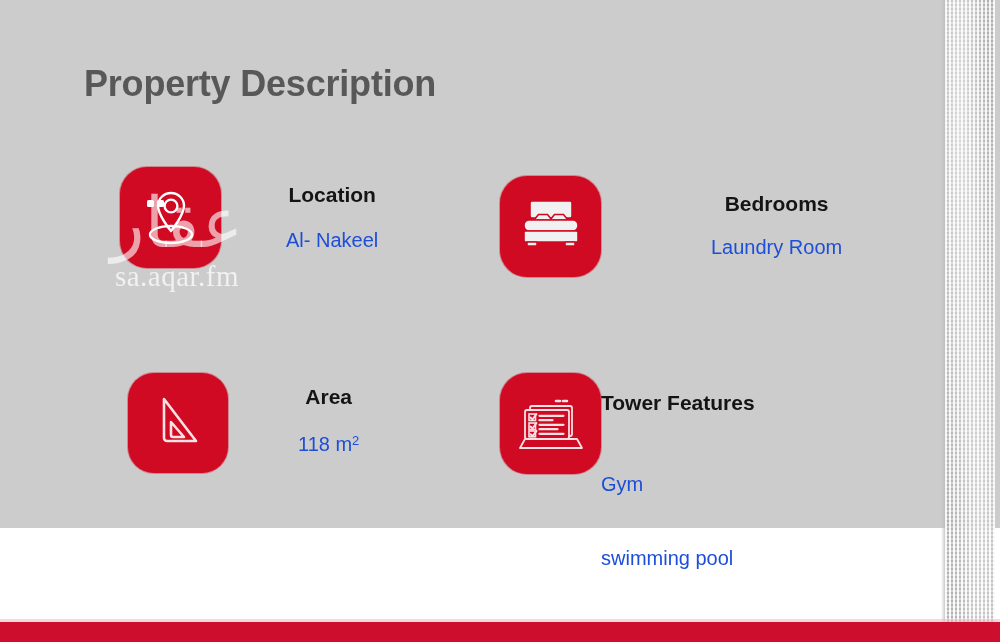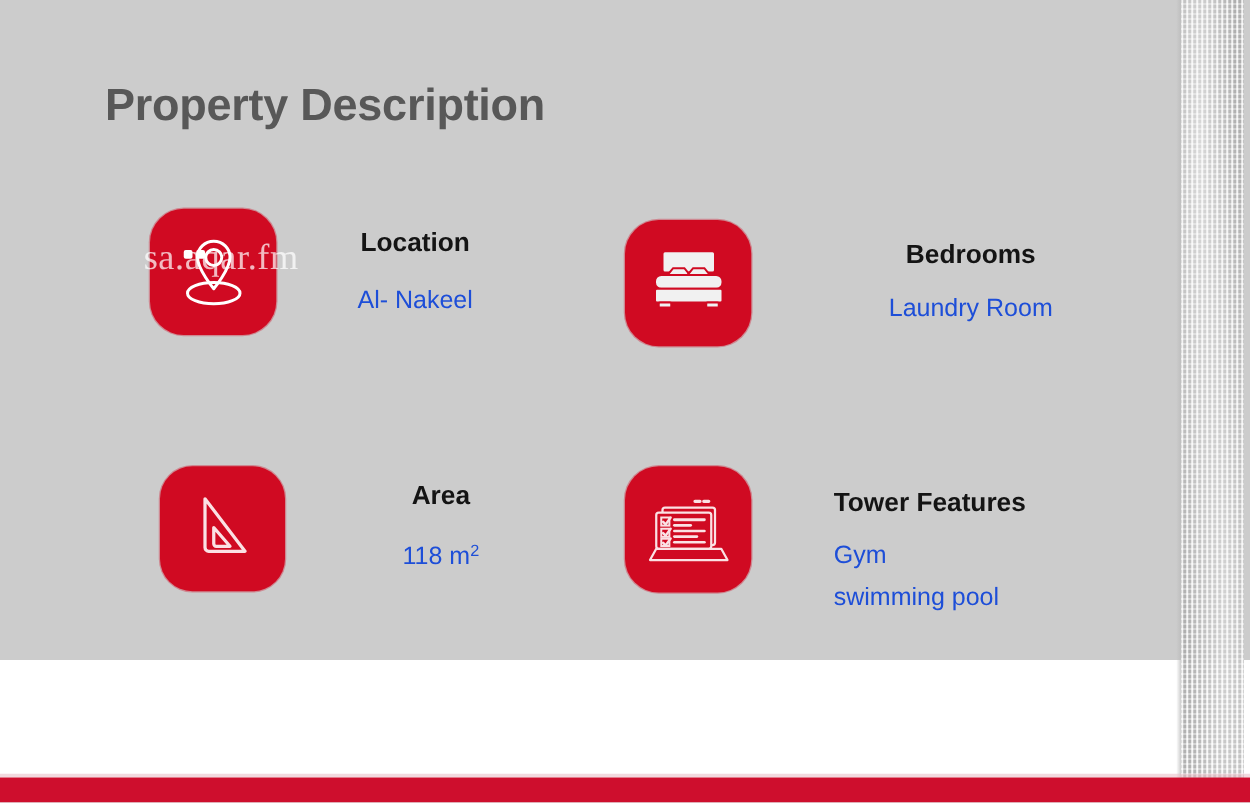--- a/index.html
+++ b/index.html
@@ -60,21 +60,21 @@
   }
 
   
   .feature {
     position:absolute;
     display:flex;
     align-items:flex-start;
   }
   #feature-location  { left:120px; top:167px; }
   #feature-bedrooms  { left:500px; top:176px;gap:44px; }
-  #feature-area      { left:128px; top:373px;gap:24px; }
+  #feature-area      { left:128px; top:373px; }
   #feature-tower     { left:500px; top:373px; }
 
   .icon-tile {
     width:101px; height:101px;
     border-radius:27px;
     background:#d00a22;
     flex:0 0 auto;
     display:flex; align-items:center; justify-content:center;
     box-shadow:0 0 0 1px rgba(208,10,34,.35);
   }
@@ -98,21 +98,21 @@
   
   #feature-bedrooms .text-col { margin-left:66px; padding-top:16px; }
   #feature-bedrooms .feat-title { margin-bottom:20px; align-self:center; }
   #feature-bedrooms .feat-line { margin-bottom:11px; }
 
   
   #feature-area .text-col { margin-left:70px; padding-top:12px; align-items:center; }
   #feature-area .feat-title { margin-bottom:24px; }
 
   
-  #feature-tower .text-col { margin-left:66px; padding-top:18px; }
+  #feature-tower .text-col { padding-top:18px;gap:40px; }
   #feature-tower .feat-title { margin-bottom:18px; align-self:flex-start; }
   #feature-tower .feat-line { margin-bottom:11px; }
 
   sup.sq { font-size:13px; vertical-align:6px; }
 
   
   #watermark {
     position:absolute; left:62px; top:188px;
     width:230px; height:118px;
     pointer-events:none;
@@ -166,20 +166,21 @@
         </g>
       </svg>
     </div>
     <div class="text-col">
       <div class="feat-title">Location</div>
       <div class="feat-line">Al- Nakeel</div>
     </div>
   </div>
 
   <div id="watermark">
+    <div id="watermark-arabic">عقار</div>
     <div id="watermark-domain">sa.aqar.fm</div>
   </div>
 
   <div class="feature" id="feature-bedrooms">
     <div class="icon-tile">
       <svg width="68" height="60" viewBox="0 0 68 60">
         <g stroke="#d00a22" stroke-width="1.6">
 
           <rect x="13" y="4" width="42" height="17" rx="2" fill="#f1f1f1"></rect>
 

